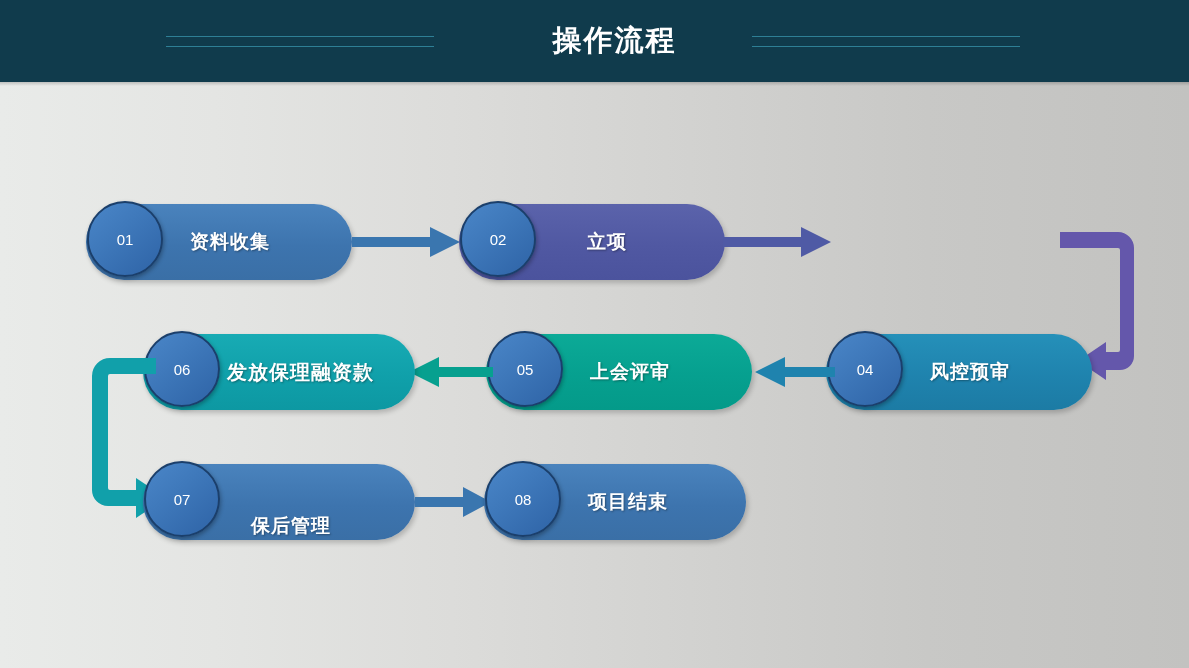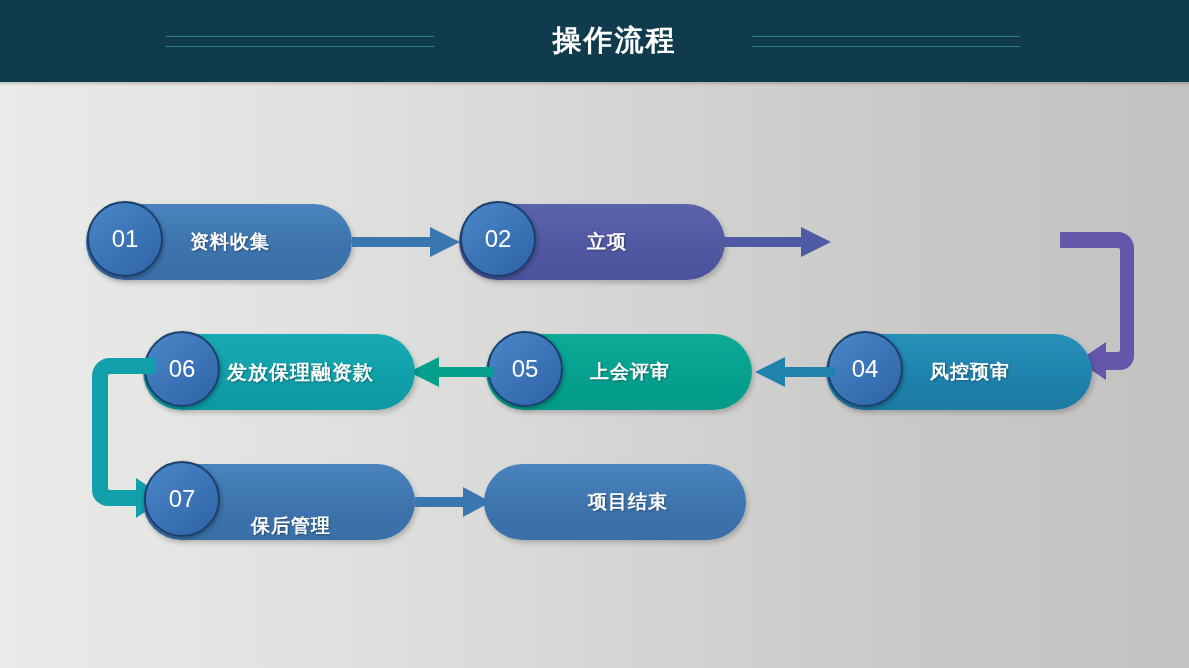--- a/index.html
+++ b/index.html
@@ -69,21 +69,21 @@
     left: 1px; top: -3px;
     width: 76px; height: 76px;
     border-radius: 50%;
     background: linear-gradient(140deg, #4a86c8 0%, #3f79bb 40%, #2e63a6 100%);
     border: 2px solid #1b3f6b;
     box-shadow: 1px 2px 4px rgba(0,0,0,0.30);
     display: flex;
     align-items: center;
     justify-content: center;
     color: #ffffff;
-    font-size: 24px;
+    font-size: 15px;
     font-weight: normal;
     box-sizing: border-box;
   }
   .pill-label {
     position: absolute;
     color: #ffffff;
     font-size: 19px;
     font-weight: bold;
     letter-spacing: 1px;
     text-shadow: 1px 1px 2px rgba(0,0,0,0.35);
@@ -222,16 +222,19 @@
     <div class="pill-label" style="left:108px;margin-top:48px;">保后管理</div>
   </div>
 
   <div class="arrow" style="left:415px; top:487px; width:78px;">
     <svg width="78" height="30" viewBox="0 0 78 30">
       <path d="M0,10 L48,10 L48,0 L76,15 L48,30 L48,20 L0,20 Z" fill="#3a76af"></path>
     </svg>
   </div>
 
   <div class="pill" style="left:484px; top:464px; width:262px; background:linear-gradient(to bottom,#4a83bd 0%,#3d74ae 55%,#3a6fa6 100%);">
+    <div class="badge">
+      <span>08</span>
+    </div>
     <div class="pill-label" style="left:104px;">项目结束</div>
   </div>
 
 </div>
 
 </body></html>

